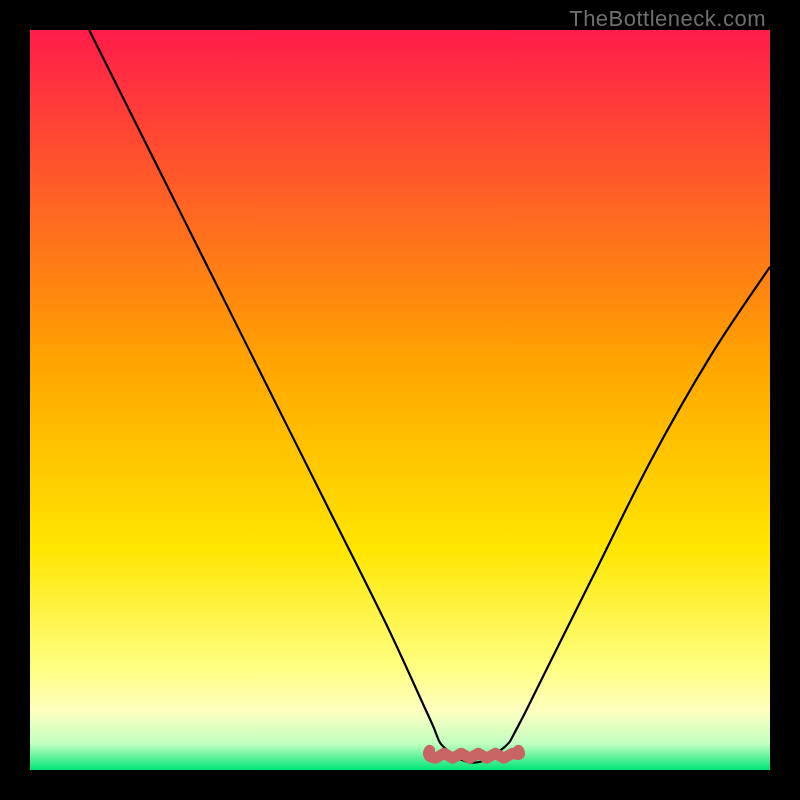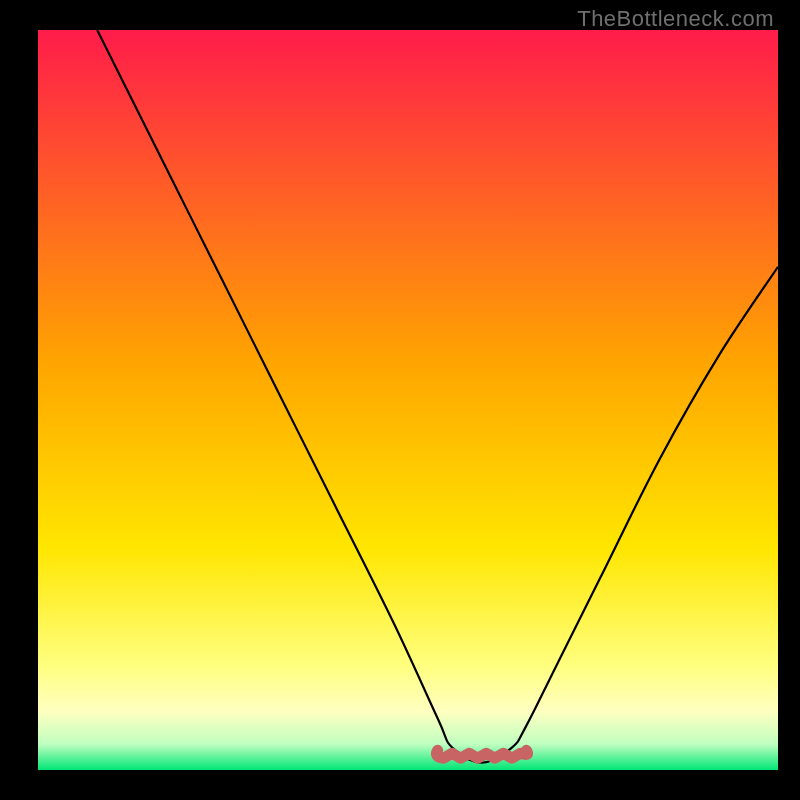--- a/index.html
+++ b/index.html
@@ -6,21 +6,21 @@
     margin: 0;
     padding: 0;
     width: 800px;
     height: 800px;
     background: #000;
     font-family: Arial, Helvetica, sans-serif;
     overflow: hidden;
   }
   .frame {
     position: absolute;
-    left: 8px;
+    left: 0;
     top: 0;
     width: 780px;
     height: 800px;
     background: #000;
   }
   .watermark {
     position: absolute;
     top: 6px;
     right: 14px;
     color: #6f6f6f;

